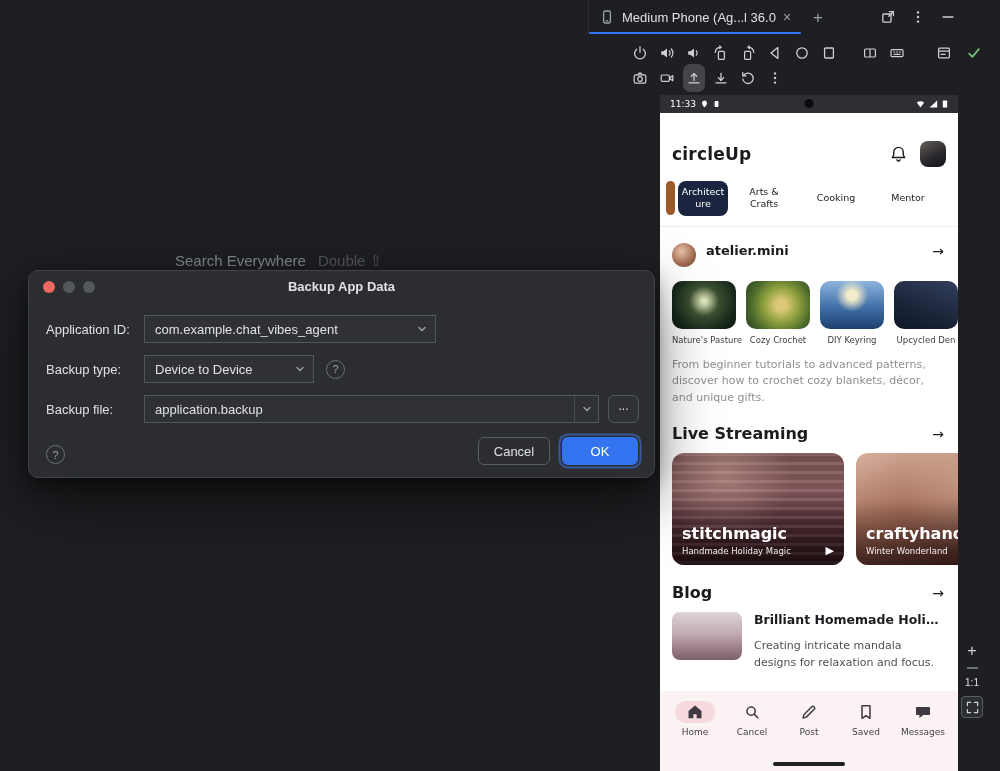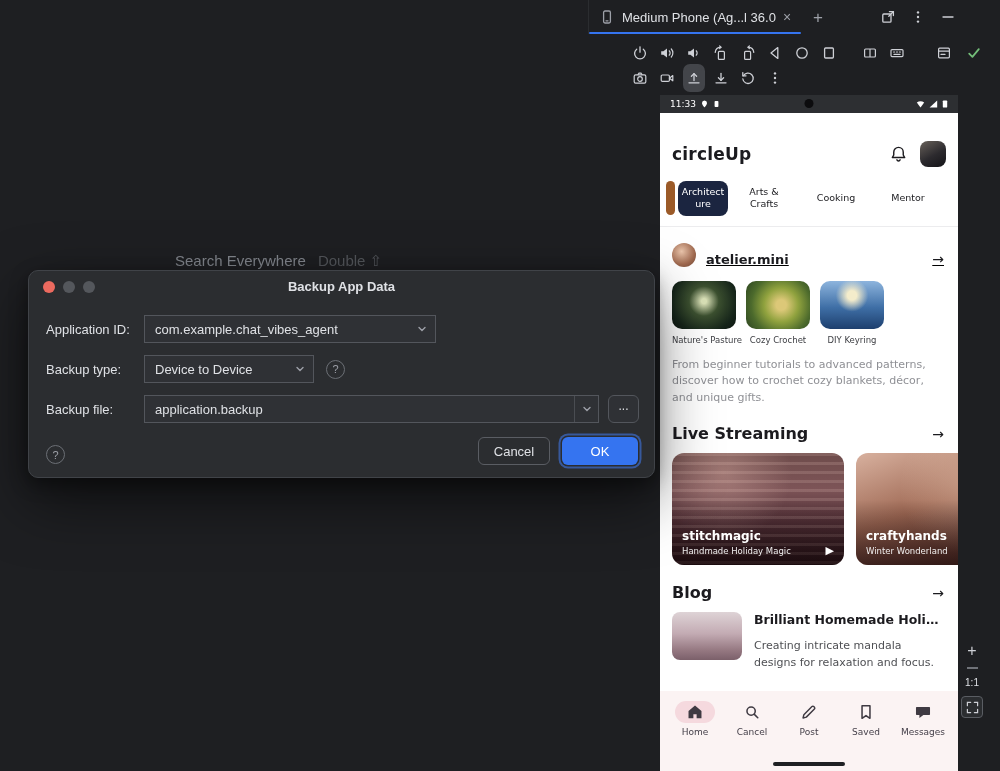--- a/index.html
+++ b/index.html
@@ -52,21 +52,21 @@
   .avatar-sm { width:26px; height:26px; border-radius:8px;
     background:linear-gradient(150deg,#5d5752 10%,#2c2a2e 55%,#141317); }
 
   .tabs { display:flex; align-items:center; margin-top:14px; padding:0 14px 10px 6px; border-bottom:1px solid #ececee; }
   .tab-sliver { width:9px; height:34px; border-radius:6px; background:#9b5a28; margin-right:3px; flex:none; }
   .tab-chip { width:50px; padding:5px 3px; background:#1b2540; color:#fff; font-size:9.5px; text-align:center;
     border-radius:8px; line-height:1.3; word-break:break-all; flex:none; }
   .tab-rest { flex:1; display:flex; justify-content:space-around; align-items:center; }
   .tab-plain { width:52px; font-size:9.5px; color:#1b1b1f; text-align:center; line-height:1.3; }
 
-  .profile-row { display:flex; align-items:flex-end; gap:10px; padding:16px 14px 0 12px;text-decoration:underline; }
+  .profile-row { display:flex; align-items:flex-start; gap:10px; padding:16px 14px 0 12px; }
   .avatar-xs { width:24px; height:24px; border-radius:50%;
     background:radial-gradient(circle at 40% 35%, #e9c4ab, #a06a50 60%, #6e4534); }
   .profile-name { font-size:13px; font-weight:700; color:#1b1b1f; }
   .row-arrow { margin-left:auto; font-size:14px; color:#1b1b1f; }
 
   .cards { display:flex; gap:10px; padding:14px 0 0 12px; overflow:hidden; }
   .card { width:64px; flex:none; }
   .card-img { width:64px; height:48px; border-radius:10px; }
   .img-1 { background:radial-gradient(circle at 50% 42%, #d9e0b6 0 6%, #3c5030 35%, #16251a 75%, #0c1510); }
   .img-2 { background:radial-gradient(circle at 55% 50%, #dcc878 0 12%, #90a23e 40%, #4c6a2c 70%, #2c4420); }
@@ -84,21 +84,21 @@
   .streams { display:flex; gap:12px; padding:10px 0 0 12px; overflow:hidden; }
   .stream { width:172px; height:112px; border-radius:12px; position:relative; flex:none; overflow:hidden; }
   .stream.s1 { background:
     radial-gradient(circle at 30% 18%, rgba(255,210,195,.3), rgba(0,0,0,0) 45%),
     repeating-linear-gradient(180deg, rgba(248,214,204,.16) 0 3px, rgba(0,0,0,0) 3px 9px),
     linear-gradient(180deg,#6e4c4b 0%,#7d5457 32%,#533138 62%,#281519 100%); }
   .stream.s2 { background:
     radial-gradient(circle at 65% 30%, rgba(255,226,205,.35), rgba(0,0,0,0) 50%),
     linear-gradient(160deg,#d8b19f 0%,#a06a55 45%,#6b3f33 78%,#47281f 100%); }
   .stream .shade { position:absolute; inset:0; background:linear-gradient(180deg, rgba(0,0,0,0) 42%, rgba(18,5,8,.6) 100%); }
-  .stream-name { position:absolute; left:10px; bottom:22px; color:#fff; font-size:12px; font-weight:700; }
+  .stream-name { position:absolute; left:10px; bottom:22px; color:#fff; font-size:16px; font-weight:700; }
   .stream-sub { position:absolute; left:10px; bottom:9px; color:rgba(255,255,255,.92); font-size:8.5px; }
   .stream-play { position:absolute; right:10px; bottom:8px; color:#fff; font-size:11px; }
 
   .blog-item { display:flex; gap:12px; padding:10px 14px 0 12px; align-items:flex-start; }
   .blog-thumb { width:70px; height:48px; border-radius:8px; flex:none;
     background:linear-gradient(180deg,#ded3d6 0%,#c3abb3 45%,#957881 80%,#7b606a 100%); }
   .blog-text { min-width:0; }
   .blog-title { font-size:12.5px; font-weight:700; color:#1c1b1f; white-space:nowrap; overflow:hidden;
     text-overflow:ellipsis; max-width:190px; }
   .blog-excerpt { margin-top:11px; font-size:11px; color:#4f5054; line-height:1.5; }
@@ -381,20 +381,24 @@
         <div class="card-cap">Nature's Pasture</div>
       </div>
       <div class="card">
         <div class="card-img img-2"></div>
         <div class="card-cap">Cozy Crochet</div>
       </div>
       <div class="card">
         <div class="card-img img-3"></div>
         <div class="card-cap">DIY Keyring</div>
       </div>
+      <div class="card">
+        <div class="card-img img-4"></div>
+        <div class="card-cap">Upcycled Den</div>
+      </div>
     </div>
 
     <div class="desc">From beginner tutorials to advanced patterns, discover how to crochet cozy blankets, décor, and unique gifts.</div>
 
     <div class="section-head">
       <span class="section-title">Live Streaming</span>
       <span class="section-arrow">→</span>
     </div>
 
     <div class="streams">

